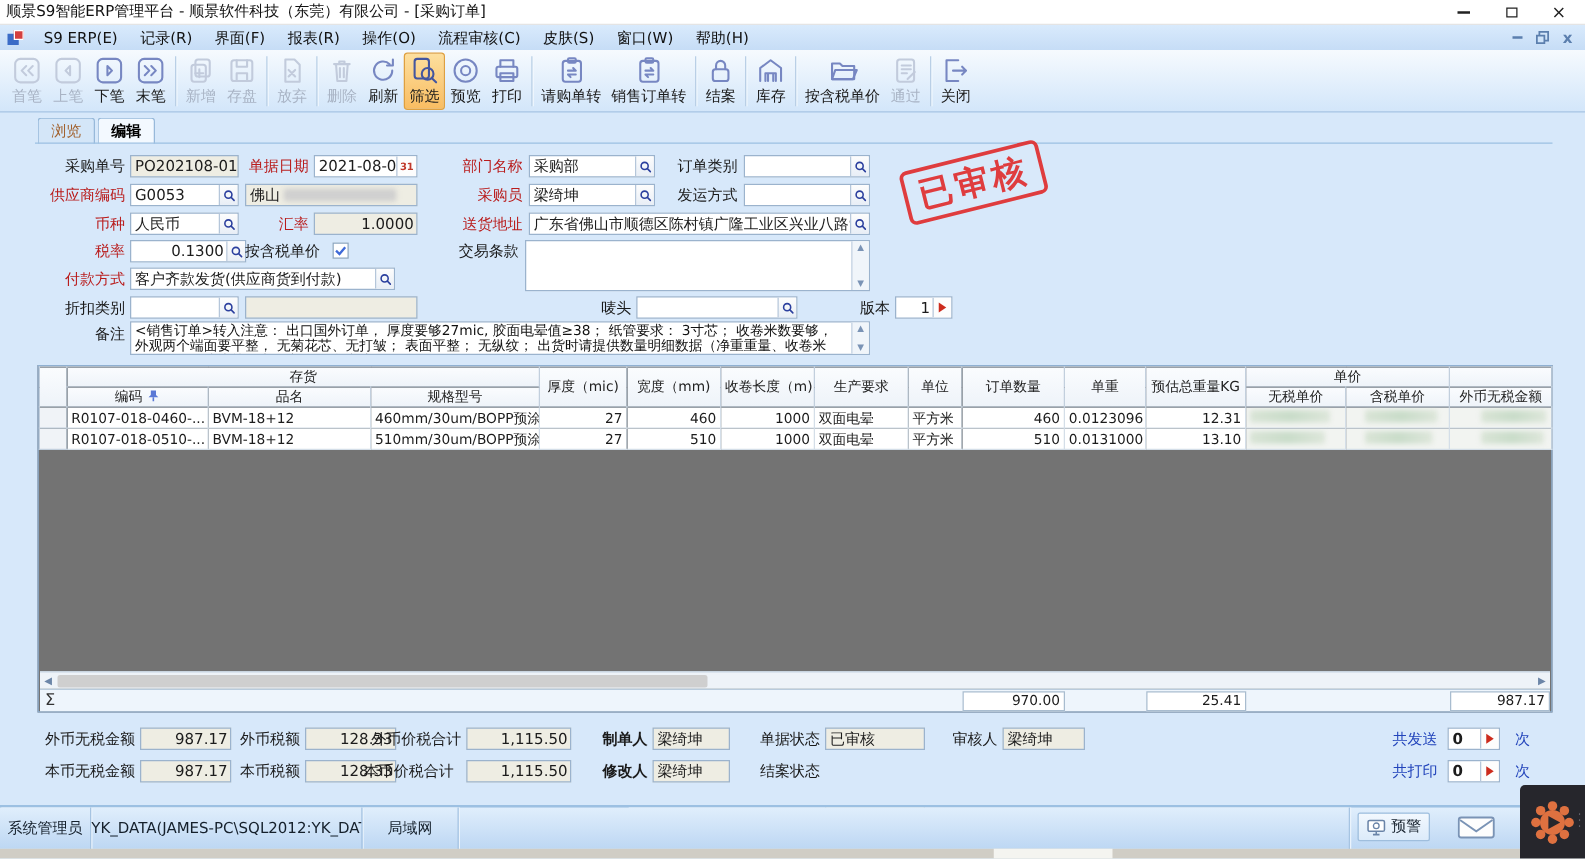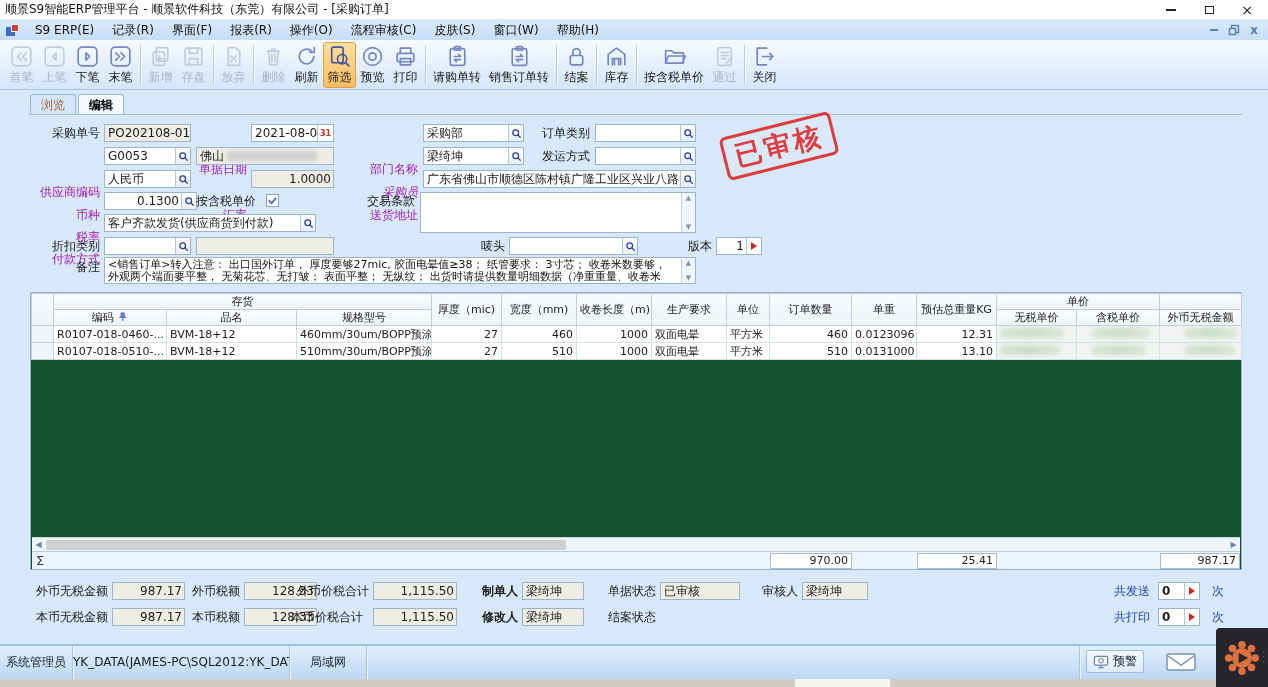--- a/index.html
+++ b/index.html
@@ -37,21 +37,21 @@
   .tsep { width:1px; height:40px; background:#b9cfe6; margin:0 3px; box-shadow:1px 0 0 #f4f9fe; }
 
   
   .tabstrip { position:absolute; left:30px; top:94px; height:21px; display:flex; gap:2px; }
   .tab { height:21px; padding:0 10px; line-height:20px; border:1px solid #97b9da; border-bottom:none; border-radius:3px 3px 0 0; background:#d4e6f8; color:#a2622f; }
   .tab.active { background:#f3f9ff; color:#000; font-weight:bold; }
   .tabline { position:absolute; left:28px; top:114px; width:1214px; height:0; border-top:1px solid #9cc0e2; }
 
   
   .lbl { position:absolute; height:18px; line-height:18px; text-align:right; color:#1a1a1a; white-space:nowrap; }
-  .lbl.red { color:#a21caf;margin-top:36px; }
+  .lbl.red { color:#b91c1c; }
   .fld { position:absolute; height:18px; border:1px solid #9bb3cd; background:#fff; display:flex; align-items:center; padding:0 0 0 3px; overflow:hidden; }
   .fld.ro { background:#eeede3; }
   .fval { flex:1; line-height:16px; white-space:nowrap; overflow:hidden; }
   .fval.num { text-align:right; padding-right:2px; }
   .lkbtn { width:15px; height:16px; background:linear-gradient(#fdfdfd,#e8eef6); border-left:1px solid #b5c6da; display:flex; align-items:center; justify-content:center; flex:none; }
   .lk { width:11px; height:11px; fill:none; stroke:#2b3f9e; stroke-width:1.6; stroke-linecap:round; }
   .calbtn { width:16px; height:16px; border-left:1px solid #b5c6da; background:#fdfdfd; color:#c0392b; font-size:8px; font-weight:bold; display:flex; align-items:center; justify-content:center; flex:none; } 
   .spinbtn { width:15px; height:16px; background:#fdfdfd; border-left:1px solid #b5c6da; display:flex; align-items:center; justify-content:center; flex:none; }
   .spin-arrow { width:0; height:0; border-left:6px solid #cc2b1d; border-top:4px solid transparent; border-bottom:4px solid transparent; }
   .chk { position:absolute; width:13px; height:13px; border:1px solid #8aa5c0; background:#fff; display:flex; align-items:center; justify-content:center; }
@@ -60,21 +60,21 @@
   .ta .tatext { flex:1; padding:1px 3px; font-size:11px; line-height:12px; overflow:hidden; color:#111; }
   .ta .tascroll { width:14px; background:#f0f5fa; border-left:1px solid #c3d2e2; display:flex; flex-direction:column; justify-content:space-between; align-items:center; font-size:7px; color:#7a93b5; padding:1px 0; }
   .redact { display:inline-block; height:10px; border-radius:2px; filter:blur(2px); }
   .redact.grey { background:#cfcfcf; }
   .redact.green { background:linear-gradient(90deg,#d9e4d6,#c9dcc9,#dde6da); }
 
   
   .stamp { position:absolute; left:722px; top:124px; color:#e02a2a; border:3px solid #e02a2a; border-radius:6px; font-size:27px; font-weight:bold; letter-spacing:3px; padding:1px 9px; transform:rotate(-14deg); opacity:.9; background:rgba(255,255,255,0.05); }
 
   
-  .gridpanel { position:absolute; left:30px; top:292px; width:1212px; height:278px; background:#14532d; border:1px solid #8fb0d2; }
+  .gridpanel { position:absolute; left:30px; top:292px; width:1212px; height:278px; background:#737373; border:1px solid #8fb0d2; }
   table.grid { border-collapse:collapse; table-layout:fixed; width:1210px; font-size:11px; }
   table.grid th { background:linear-gradient(#fafcfe,#eef3f9); border:1px solid #c2cfdd; font-weight:normal; color:#222; height:15px; padding:0 3px; white-space:nowrap; overflow:hidden; }
   table.grid td { border:1px solid #d4dee8; height:17px; padding:0 3px; white-space:nowrap; overflow:hidden; background:#fff; }
   table.grid td.rh { background:#f0f3f7; border-color:#c2cfdd; }
   table.grid td.num { text-align:right; }
   table.grid td.blurcell { background:#f2f4f1; }
   .pin { width:11px; height:11px; vertical-align:-1px; }
   .hscroll { position:absolute; left:1px; top:244px; width:1208px; height:14px; background:#eef3f8; border-top:1px solid #c8d6e4; display:flex; align-items:center; }
   .harrow { width:13px; text-align:center; font-size:8px; color:#6c86a8; }
   .hthumb { position:absolute; left:14px; top:2px; width:520px; height:10px; background:#cfcfcf; border-radius:2px; }
@@ -329,21 +329,21 @@
         <svg class="lk" viewBox="0 0 14 14">
           <circle cx="6" cy="6" r="3.6"></circle>
           <path d="M8.8 8.8l3 3"></path>
         </svg>
       </span>
   </div>
   <div class="fld ro" style="left:196px;top:147px;width:138px;">
     <span style="white-space:nowrap;">佛山</span>
     <span class="redact grey" style="width:90px;margin-left:3px;"></span>
   </div>
-  <div class="lbl red" style="left:350px;top:147px;width:68px;font-style:italic;">采购员</div>
+  <div class="lbl red" style="left:350px;top:147px;width:68px;">采购员</div>
   <div class="fld" style="left:423px;top:147px;width:101px;">
     <span class="fval">梁绮坤</span>
     <span class="lkbtn">
         <svg class="lk" viewBox="0 0 14 14">
           <circle cx="6" cy="6" r="3.6"></circle>
           <path d="M8.8 8.8l3 3"></path>
         </svg>
       </span>
   </div>
   <div class="lbl" style="left:530px;top:147px;width:60px;">发运方式</div>

